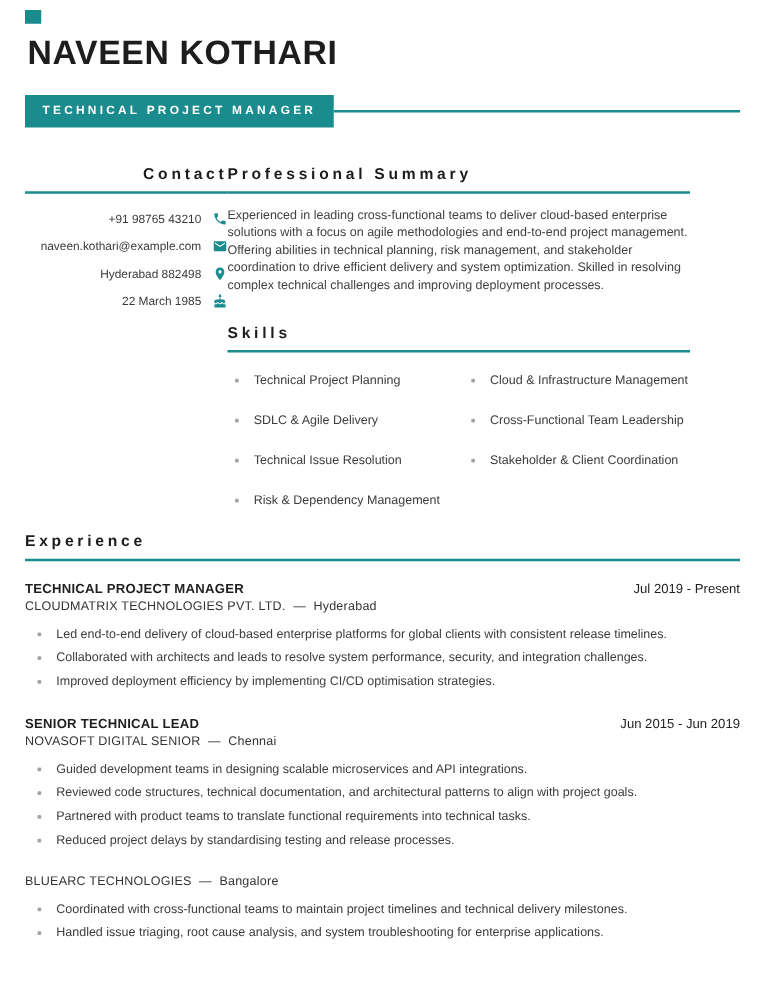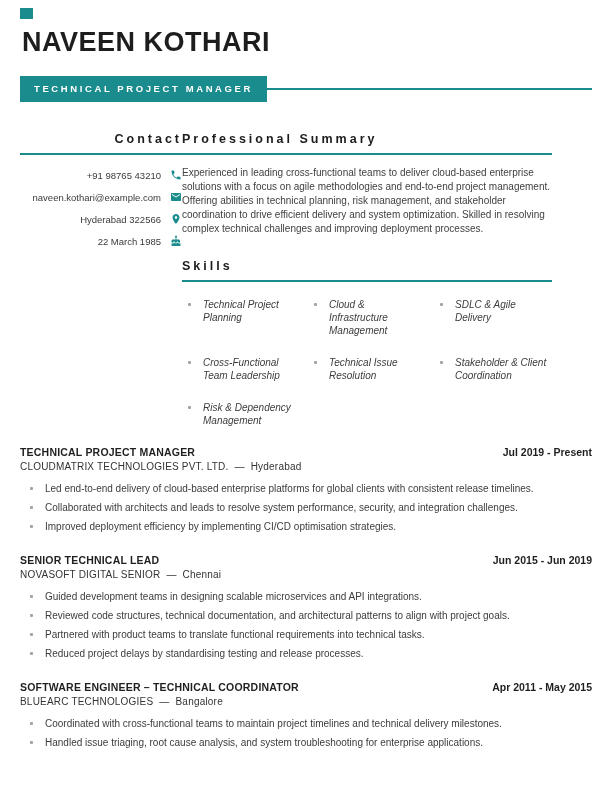--- a/index.html
+++ b/index.html
@@ -75,25 +75,24 @@
     margin-top: 11px;
     font-size: 10px;
     line-height: 14px;
     color: #414141;
   }
 
   .skills-block { margin-top: 23px; }
   .skills-grid {
     margin-top: 16px;
     display: grid;
-    grid-template-columns: 1fr 1fr 1fr;
+    grid-template-columns: 1fr 1fr;
     column-gap: 14px;
     row-gap: 19px;
     padding-left: 6px;
-    font-style: italic;
   }
   .skill-item { display: flex; gap: 12px; }
   .skill-text { font-size: 10px; line-height: 13px; color: #3c3c3c; }
 
   .bullet-dot {
     width: 3px; height: 3px;
     background: #a3a3a3;
     border-radius: 1px;
     flex: none;
     margin-top: 5px;
@@ -101,21 +100,21 @@
 
   .experience-block { margin-top: 19px; }
   .job { margin-top: 16px; }
   .job + .job { margin-top: 21px; }
   .job-head {
     display: flex;
     justify-content: space-between;
     align-items: baseline;
   }
   .job-title { font-size: 10.5px; font-weight: bold; color: #1f1f1f; letter-spacing: 0.2px; }
-  .job-dates { font-size: 10.5px; font-weight: bold; color: #1f1f1f; white-space: nowrap; }
+  .job-dates { font-size: 10.5px; font-weight: normal; color: #1f1f1f; white-space: nowrap; }
   .job-company { margin-top: 3px; font-size: 10px; color: #333333; letter-spacing: 0.2px; }
   .job-sep { margin: 0 6px; color: #333333; }
   .job-bullets { margin-top: 10px; }
   .job-bullet {
     display: flex;
     gap: 12px;
     padding-left: 10px;
     margin-bottom: 6px;
   }
   .job-bullet .bullet-dot { margin-top: 5px; }
@@ -153,21 +152,21 @@
         <div class="contact-row">
           <span class="contact-value">naveen.kothari@example.com</span>
           <span class="contact-icon">
             <svg viewBox="0 0 24 24" fill="#1b8c8d">
                 <path d="M20 4H4c-1.1 0-1.99.9-1.99 2L2 18c0 1.1.9 2 2 2h16c1.1 0 2-.9 2-2V6c0-1.1-.9-2-2-2zm0 4l-8 5-8-5V6l8 5 8-5v2z"></path>
               </svg>
           </span>
         </div>
 
         <div class="contact-row">
-          <span class="contact-value">Hyderabad 322566</span>
+          <span class="contact-value">Hyderabad 882498</span>
           <span class="contact-icon">
             <svg viewBox="0 0 24 24" fill="#1b8c8d">
                 <path d="M12 2C8.13 2 5 5.13 5 9c0 5.25 7 13 7 13s7-7.75 7-13c0-3.87-3.13-7-7-7zm0 9.5c-1.38 0-2.5-1.12-2.5-2.5s1.12-2.5 2.5-2.5 2.5 1.12 2.5 2.5-1.12 2.5-2.5 2.5z"></path>
               </svg>
           </span>
         </div>
 
         <div class="contact-row">
           <span class="contact-value">22 March 1985</span>
           <span class="contact-icon">
@@ -217,20 +216,21 @@
             <span class="skill-text">Risk &amp; Dependency Management</span>
           </div>
 
         </div>
       </div>
     </div>
 
   </div>
 
   <div class="experience-block">
+    <div class="section-head">Experience</div>
 
     <div class="job">
       <div class="job-head">
         <span class="job-title">TECHNICAL PROJECT MANAGER</span>
         <span class="job-dates">Jul 2019 - Present</span>
       </div>
       <div class="job-company">
         <span>CLOUDMATRIX TECHNOLOGIES PVT. LTD.</span><span class="job-sep">—</span><span>Hyderabad</span>
       </div>
       <div class="job-bullets">
@@ -271,24 +271,20 @@
           <span class="job-bullet-text">Partnered with product teams to translate functional requirements into technical tasks.</span>
         </div>
         <div class="job-bullet">
           <span class="bullet-dot"></span>
           <span class="job-bullet-text">Reduced project delays by standardising testing and release processes.</span>
         </div>
       </div>
     </div>
 
     <div class="job">
-      <div class="job-head">
-        <span class="job-title">SOFTWARE ENGINEER – TECHNICAL COORDINATOR</span>
-        <span class="job-dates">Apr 2011 - May 2015</span>
-      </div>
       <div class="job-company">
         <span>BLUEARC TECHNOLOGIES</span><span class="job-sep">—</span><span>Bangalore</span>
       </div>
       <div class="job-bullets">
         <div class="job-bullet">
           <span class="bullet-dot"></span>
           <span class="job-bullet-text">Coordinated with cross-functional teams to maintain project timelines and technical delivery milestones.</span>
         </div>
         <div class="job-bullet">
           <span class="bullet-dot"></span>

